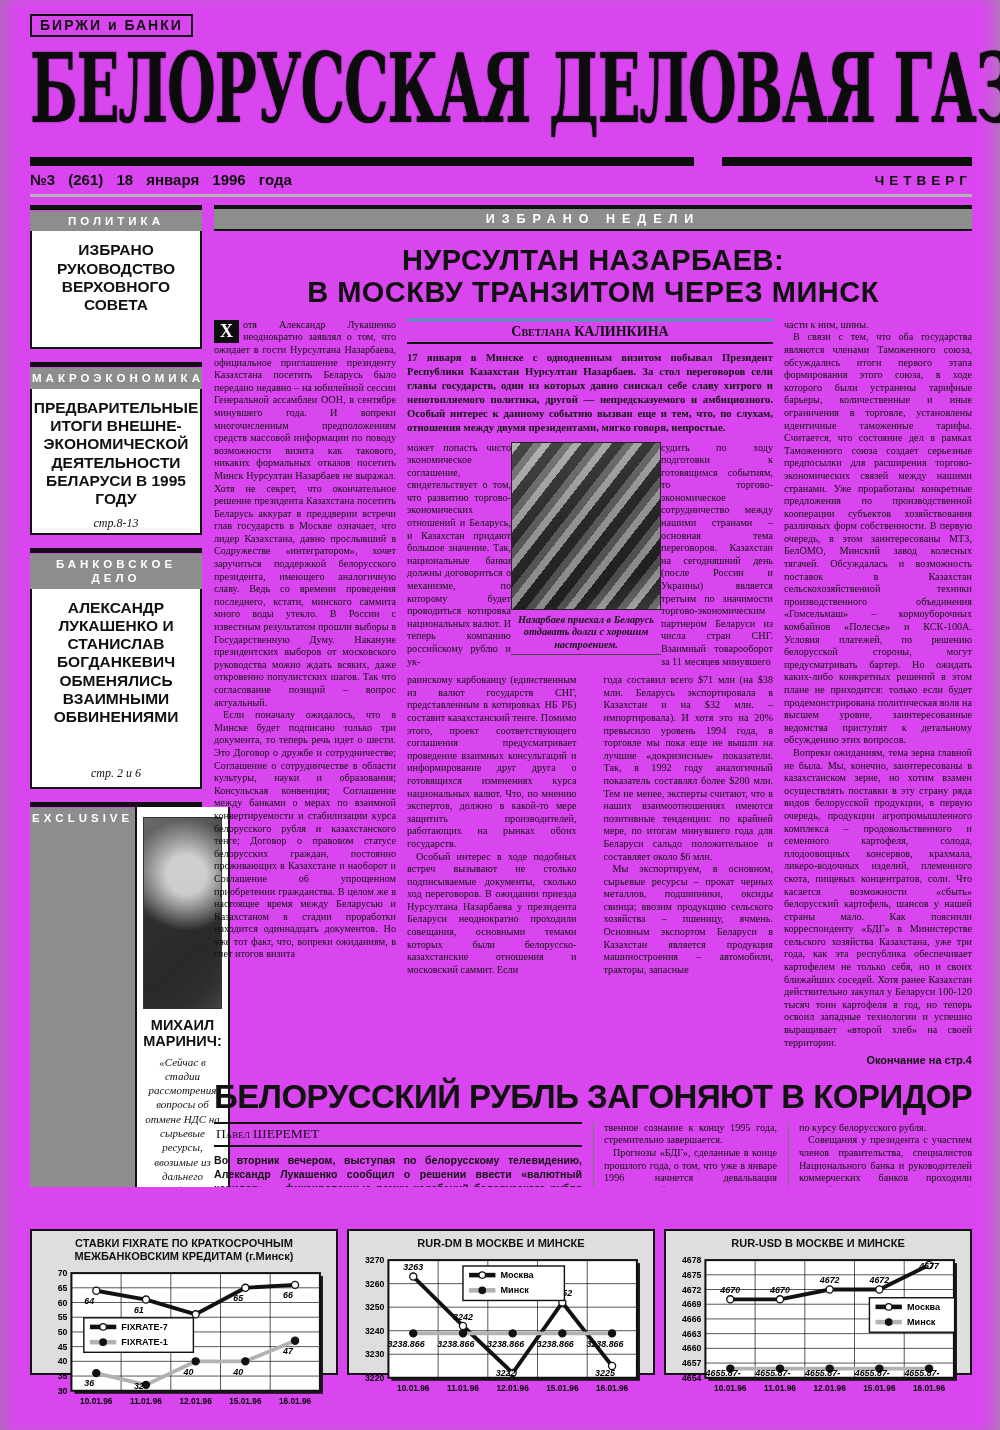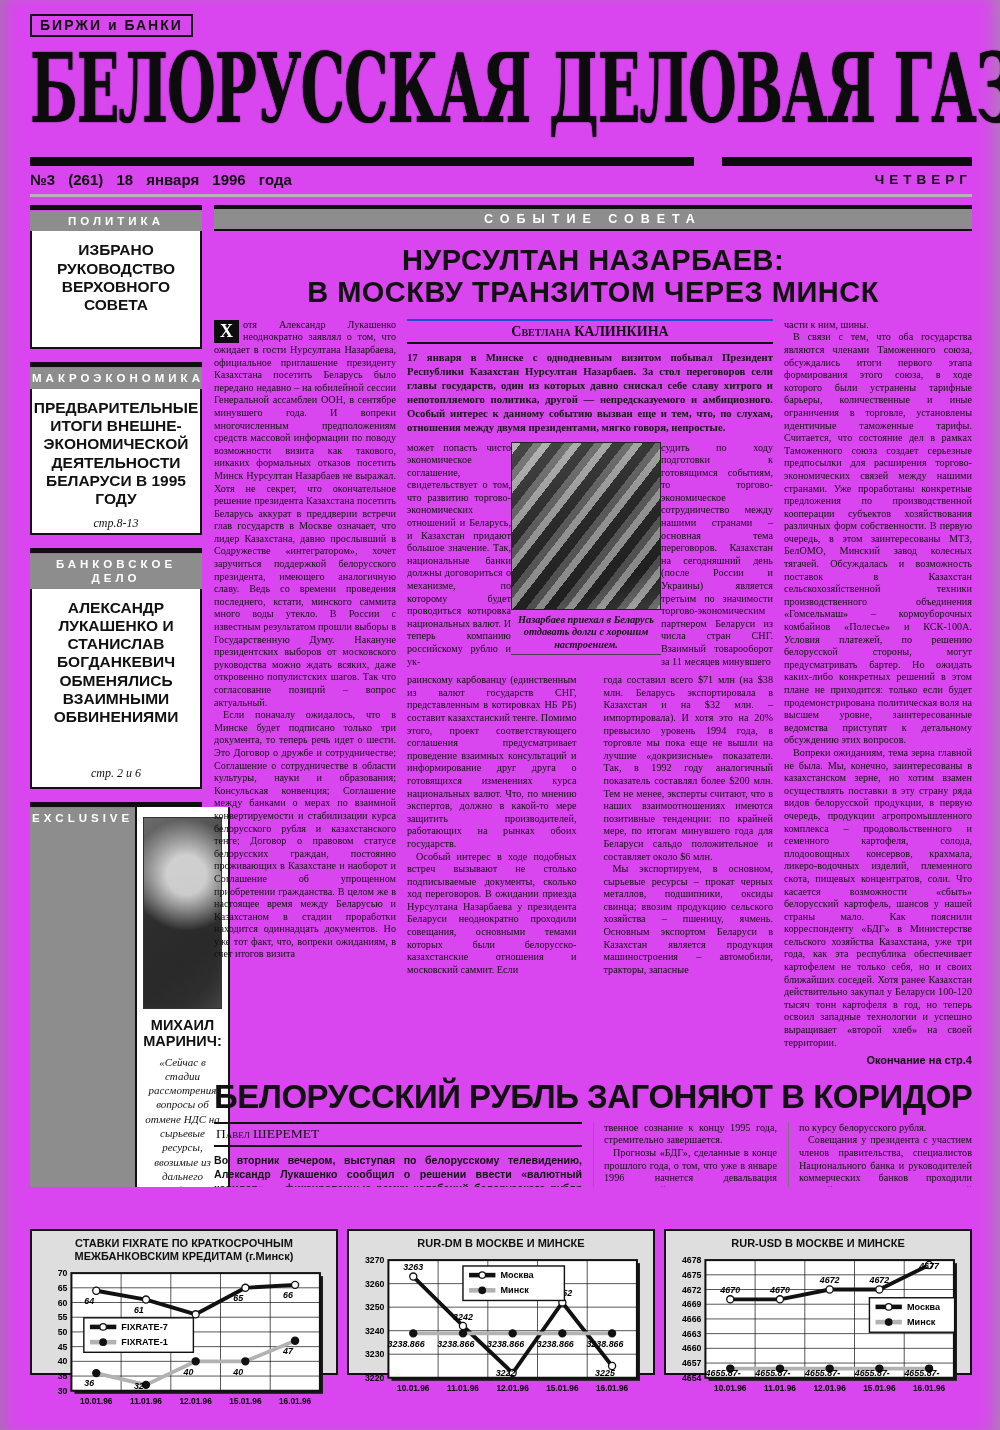--- a/index.html
+++ b/index.html
@@ -10,21 +10,21 @@
 
   
   .kicker-box { display:inline-block; border:2px solid #111; padding:1px 8px 2px;
     font-family:"Liberation Sans", sans-serif; font-weight:bold; font-size:14px; letter-spacing:2px; }
   .masthead-title-wrap { height:112px; overflow:visible; text-align:center; margin-top:2px; }
   .masthead-title { font-family:"DejaVu Serif", serif; font-weight:bold; font-size:56px; letter-spacing:-1px;
     white-space:nowrap; display:inline-block; transform:scaleY(1.72); transform-origin:50% 18%; color:#0c0c0c;
     text-shadow:0 0 1px #000; }
   .masthead-rule { height:9px; margin-top:6px;
     background:linear-gradient(to right,#0c0c0c 0 70.5%, transparent 70.5% 73.5%, #0c0c0c 73.5% 100%); }
-  .issue-line { display:flex; justify-content:space-between; align-items:center; margin-top:5px;
+  .issue-line { display:flex; justify-content:space-between; align-items:flex-end; margin-top:5px;
     font-family:"Liberation Sans", sans-serif; font-weight:bold; font-size:15px; }
   .issue-no { word-spacing:9px; }
   .weekday { letter-spacing:5px; font-size:13.5px; }
   .top-divider { border-bottom:3px solid #b5b5b5; margin:6px 0 8px; }
 
   
   .content { display:flex; gap:12px; height:982px; overflow:hidden; }
   .sidebar { width:172px; flex:none; display:flex; flex-direction:column; gap:13px; }
   .main { flex:1; min-width:0; }
 
@@ -54,21 +54,21 @@
     color:#fff; text-align:center; font-family:"Liberation Sans", sans-serif; font-weight:bold;
     font-size:12.5px; letter-spacing:7px; padding:3px 0; }
   .headline1 { text-align:center; font-family:"Liberation Sans", sans-serif; font-weight:bold;
     font-size:29px; line-height:1.1; margin:14px 0 10px; letter-spacing:.5px; }
   .a1-grid { display:grid; grid-template-columns:182px 1fr 188px; gap:11px; font-size:10.2px;
     line-height:1.235; text-align:justify; }
   .a1-grid p, .a2 p { text-indent:9px; }
   p.noindent { text-indent:0; }
   .dropcap { float:left; width:25px; height:23px; background:#0d0d0d; color:#fff; font-weight:bold;
     font-size:18px; text-align:center; line-height:23px; margin:1px 4px 0 0; font-family:"Liberation Serif", serif; }
-  .byline-box { border-top:2px solid #1d4ed8; border-bottom:2px solid #111; text-align:center;
+  .byline-box { border-top:2px solid #14b8a6; border-bottom:2px solid #111; text-align:center;
     font-weight:bold; font-variant:small-caps; font-size:14px; padding:2px 0; margin-bottom:7px; }
   .lead-bold { font-weight:bold; font-size:10.7px; line-height:1.3; text-align:justify; margin-bottom:7px; }
   .mid-row { display:flex; }
   .mid-left { width:104px; flex:none; }
   .photo-stack { flex:1; min-width:0; }
   .naz-photo { width:100%; height:168px; border:1px solid #222;
     background:
       repeating-linear-gradient(128deg, rgba(220,220,220,.55) 0 7px, rgba(30,30,30,.6) 7px 17px, rgba(120,120,120,.5) 17px 24px),
       linear-gradient(160deg,#888 0%, #3a3a3a 45%, #222 80%, #666 100%); }
   .photo-caption { font-style:italic; font-weight:bold; font-size:10.3px; text-align:center;
@@ -152,21 +152,21 @@
           <div class="marinich-name">МИХАИЛ МАРИНИЧ:</div>
           <div class="quote">«Сейчас в стадии рассмотрения вопросы об отмене НДС на сырьевые ресурсы, ввозимые из дальнего зарубежья. Должен быть решен вопрос и о снижении таможенных пошлин на ввоз этой группы товаров из дальнего зарубежья. Я надеюсь, что все эти меры будут правильно поняты нашим партнером по Таможенному союзу. Ведь у нас нет другого пути, кроме увеличения экспорта белорусских товаров.»</div>
 
         </div>
       </div>
 
     </div>
 
     <div class="main">
 
-      <div class="section-bar">СОБЫТИЕ СОВЕТА</div>
+      <div class="section-bar">ИЗБРАНО НЕДЕЛИ</div>
 
       <h2 class="headline1">
         <span>НУРСУЛТАН НАЗАРБАЕВ:</span><br>
         <span>В МОСКВУ ТРАНЗИТОМ ЧЕРЕЗ МИНСК</span>
       </h2>
 
       <div class="a1-grid">
 
         <div>
           <p class="noindent"><span class="dropcap">Х</span><span>отя Александр Лукашенко неоднократно заявлял о том, что ожидает в гости Нурсултана Назарбаева, официальное приглашение президенту Казахстана посетить Беларусь было передано недавно – на юбилейной сессии Генеральной ассамблеи ООН, в сентябре минувшего года. И вопреки многочисленным предположениям средств массовой информации по поводу возможности визита как такового, никаких формальных отказов посетить Минск Нурсултан Назарбаев не выражал. Хотя не секрет, что окончательное решение президента Казахстана посетить Беларусь аккурат в преддверии встречи глав государств в Москве означает, что лидер Казахстана, давно прослывший в Содружестве «интегратором», хочет заручиться поддержкой белорусского президента, имеющего аналогичную славу. Ведь со времени проведения последнего, кстати, минского саммита много воды утекло. В России с известным результатом прошли выборы в Государственную Думу. Накануне президентских выборов от московского руководства можно ждать всяких, даже откровенно популистских шагов. Так что согласование позиций – вопрос актуальный.</span></p>

